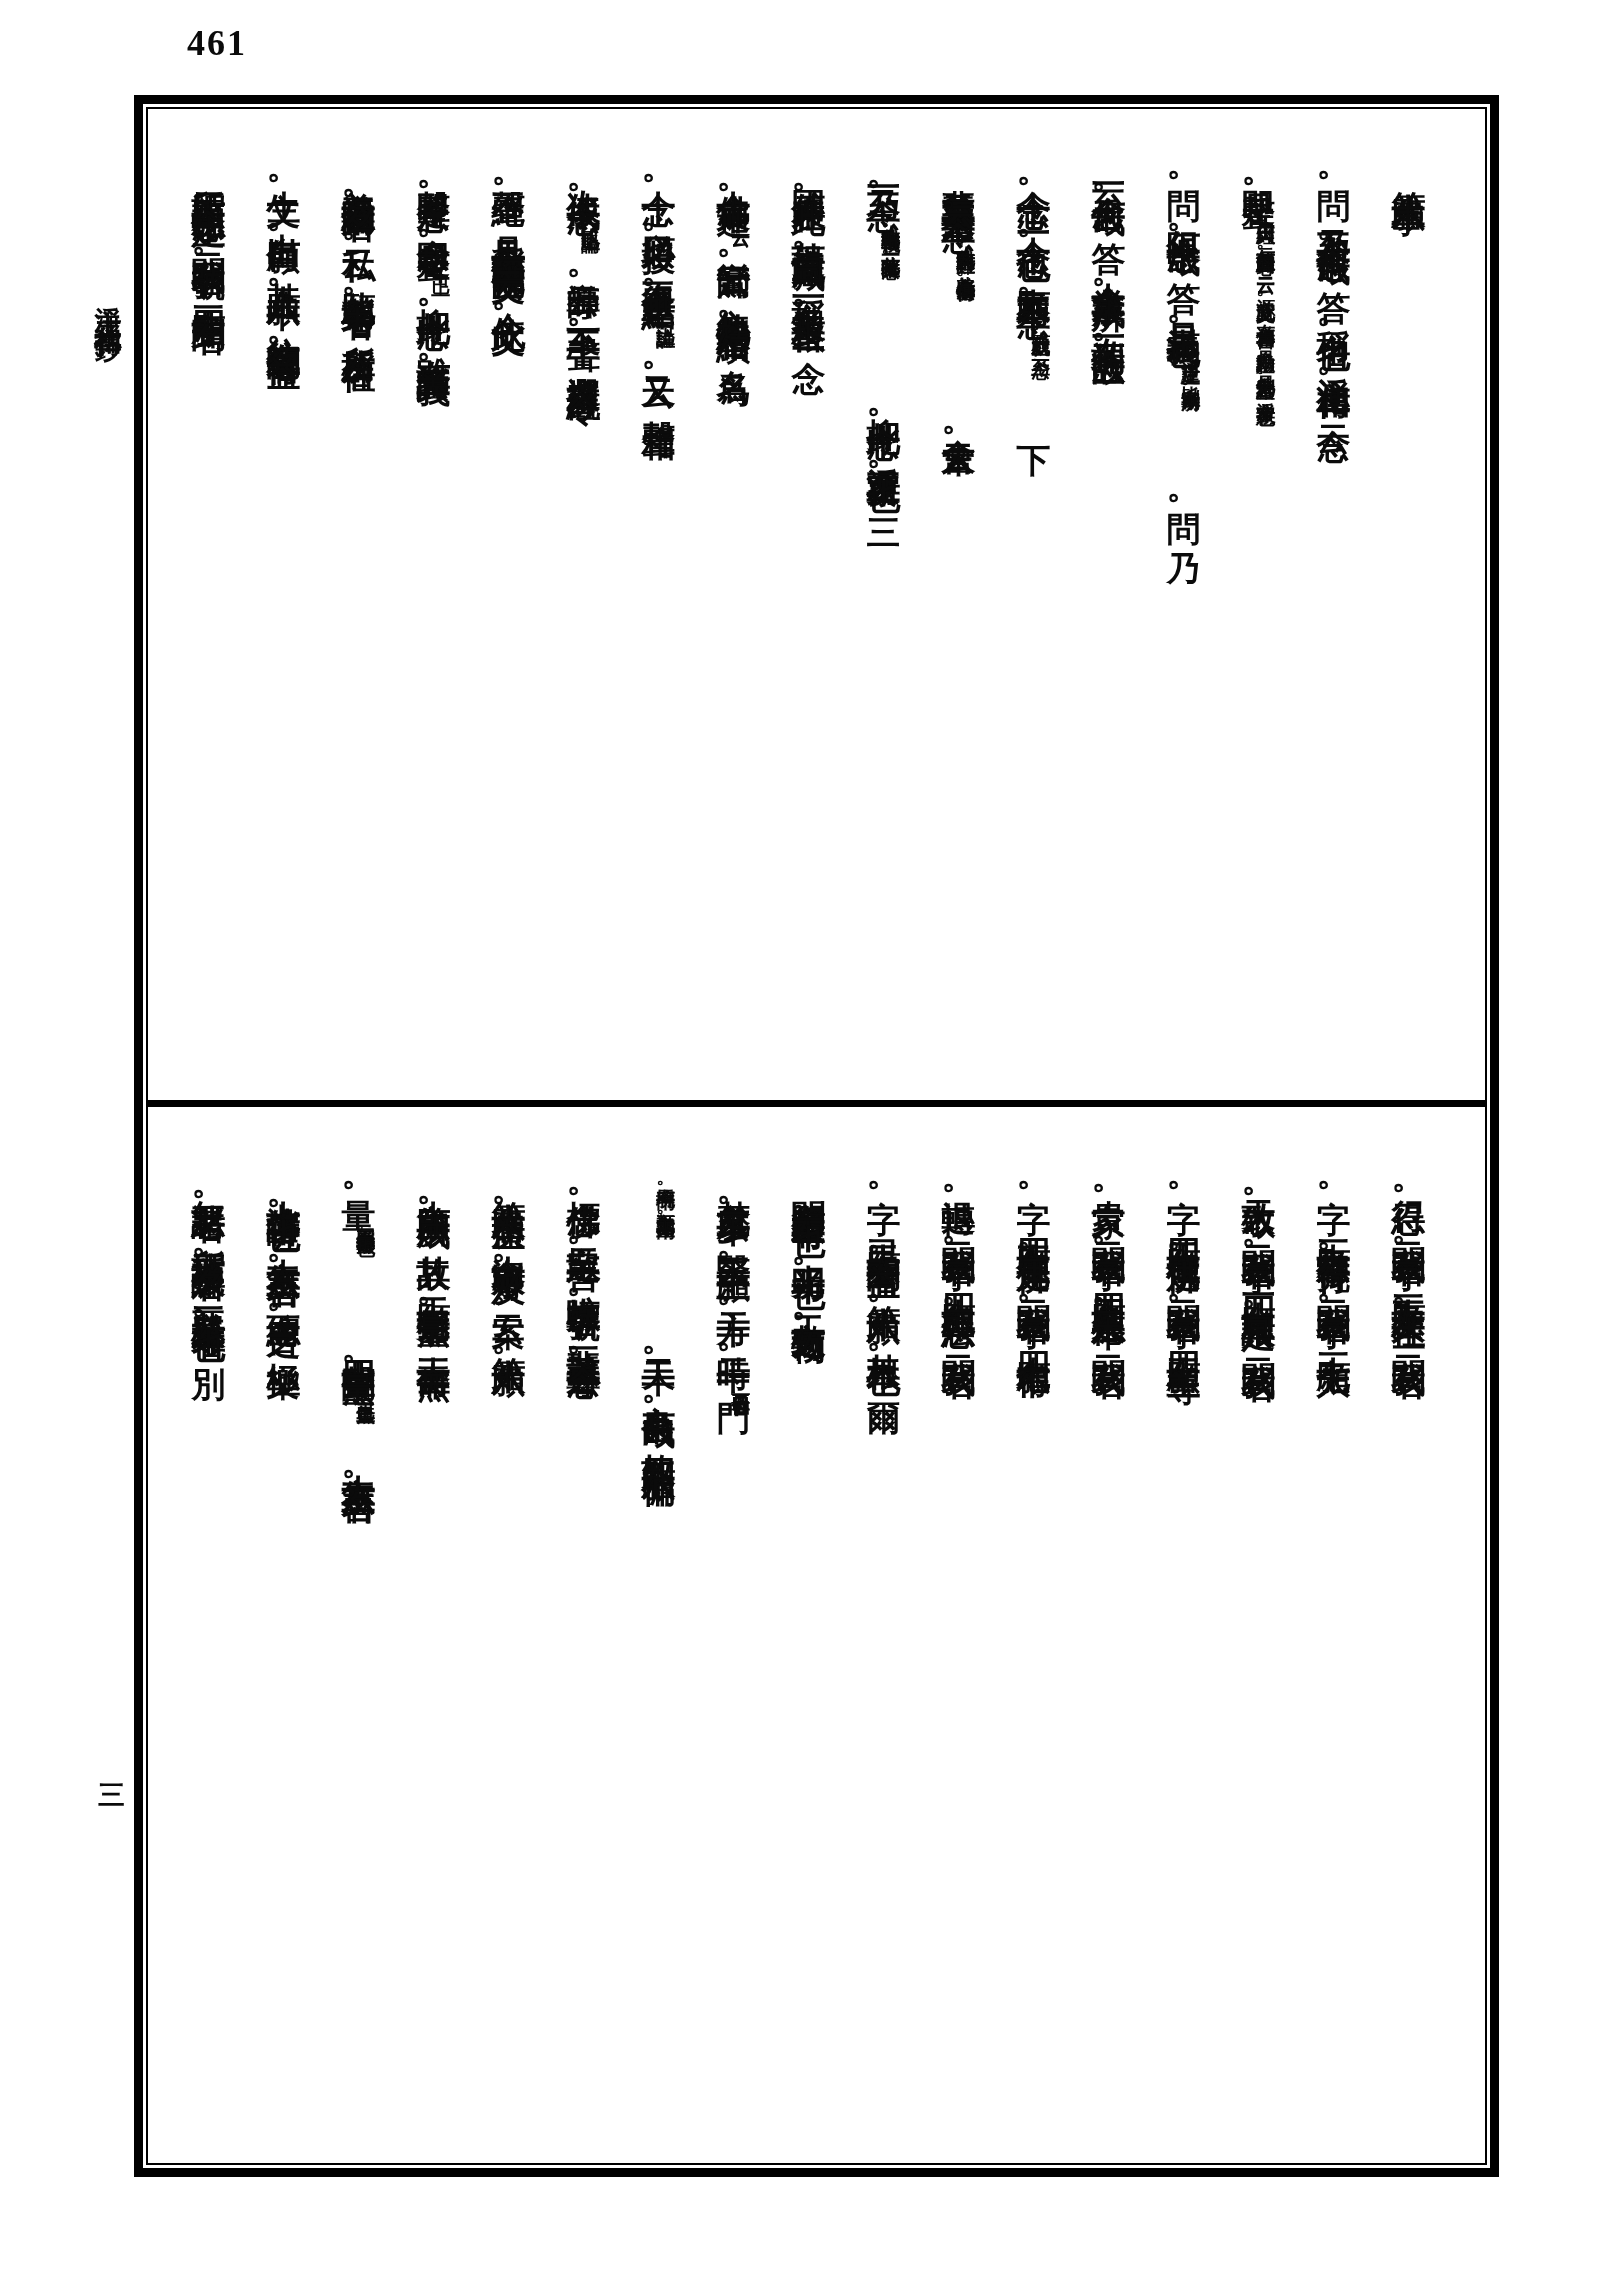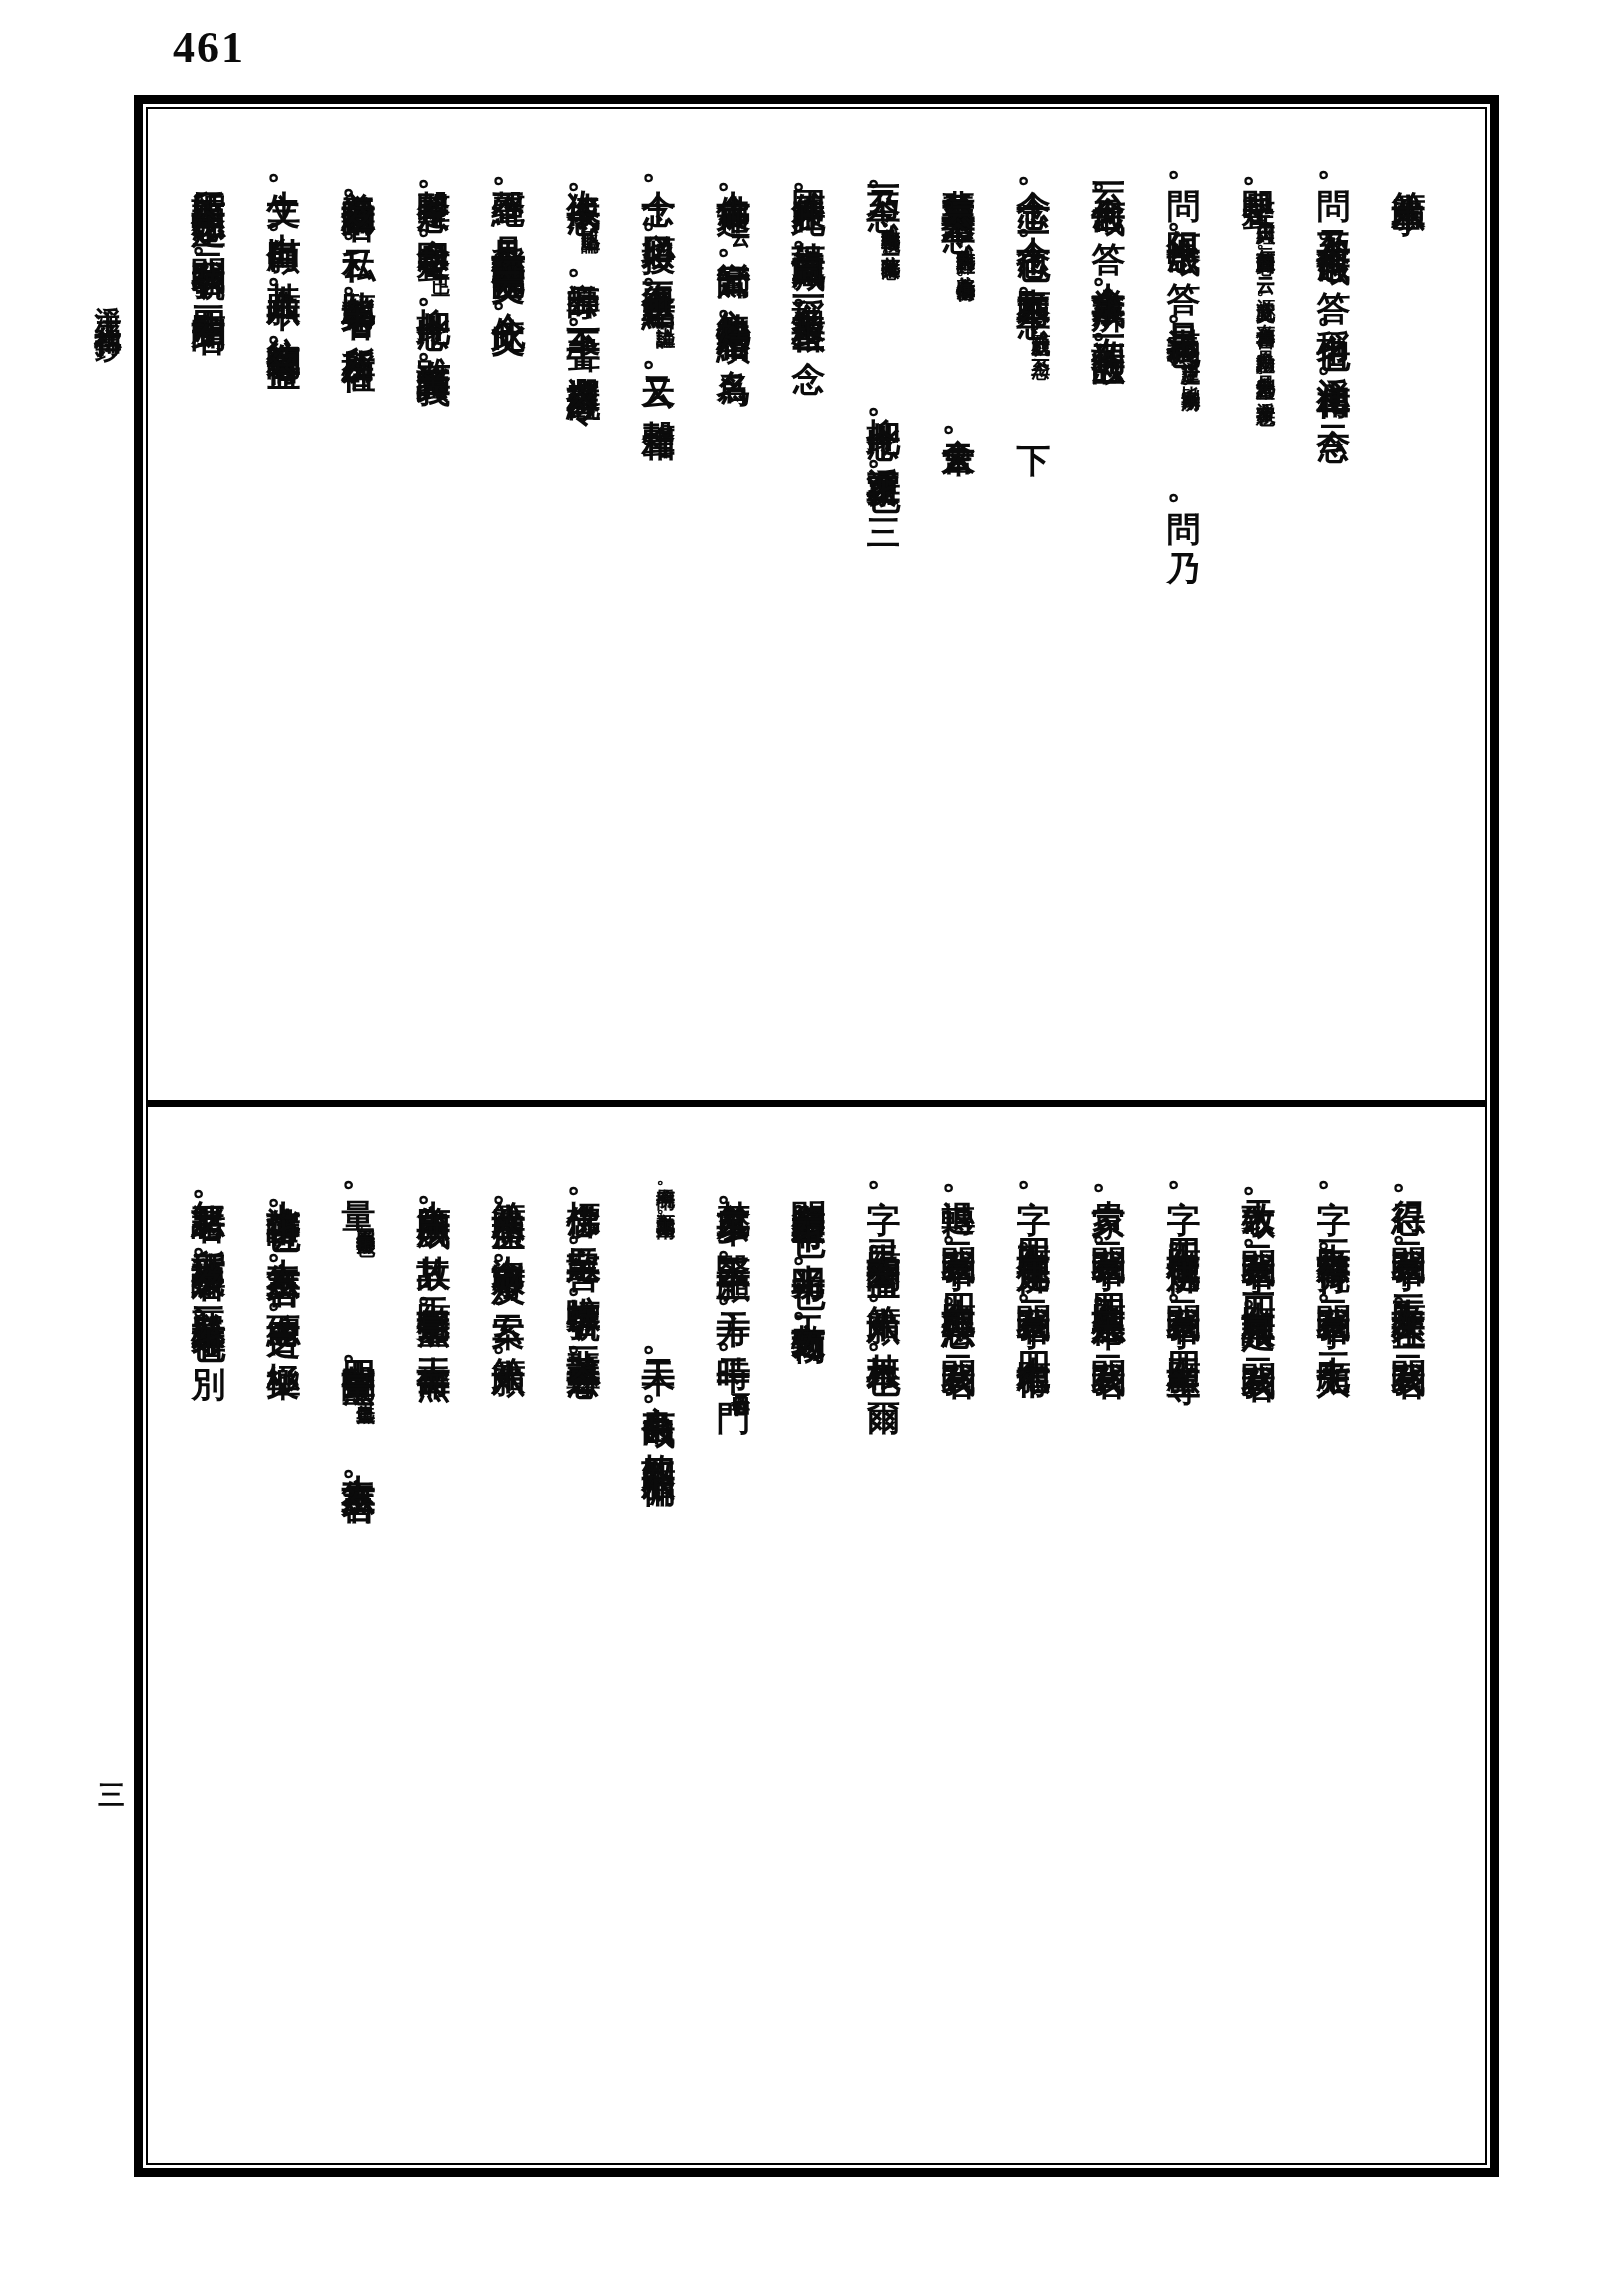--- a/index.html
+++ b/index.html
@@ -2,22 +2,22 @@
 <html><head>
 <meta charset="utf-8">
 <style>
   html,body { margin:0; padding:0; background:#e8e8e4; }
   .page {
     position:relative; width:1617px; height:2289px;
     background:#ffffff; overflow:hidden;
     font-family:"Liberation Serif", serif; color:#0b0b0b;
   }
   .page-number {
-    position:absolute; left:173px; top:22px;
-    font-size:44px; font-weight:bold; letter-spacing:2px;
+    position:absolute; left:187px; top:22px;
+    font-size:36px; font-weight:bold; letter-spacing:2px;
   }
   .margin-title {
     position:absolute; left:90px; top:285px;
     writing-mode:vertical-rl; text-orientation:upright;
     font-size:27px; letter-spacing:5px; font-weight:bold;
   }
   .margin-folio {
     position:absolute; left:98px; top:1777px;
     font-size:27px; font-weight:bold;
   }

